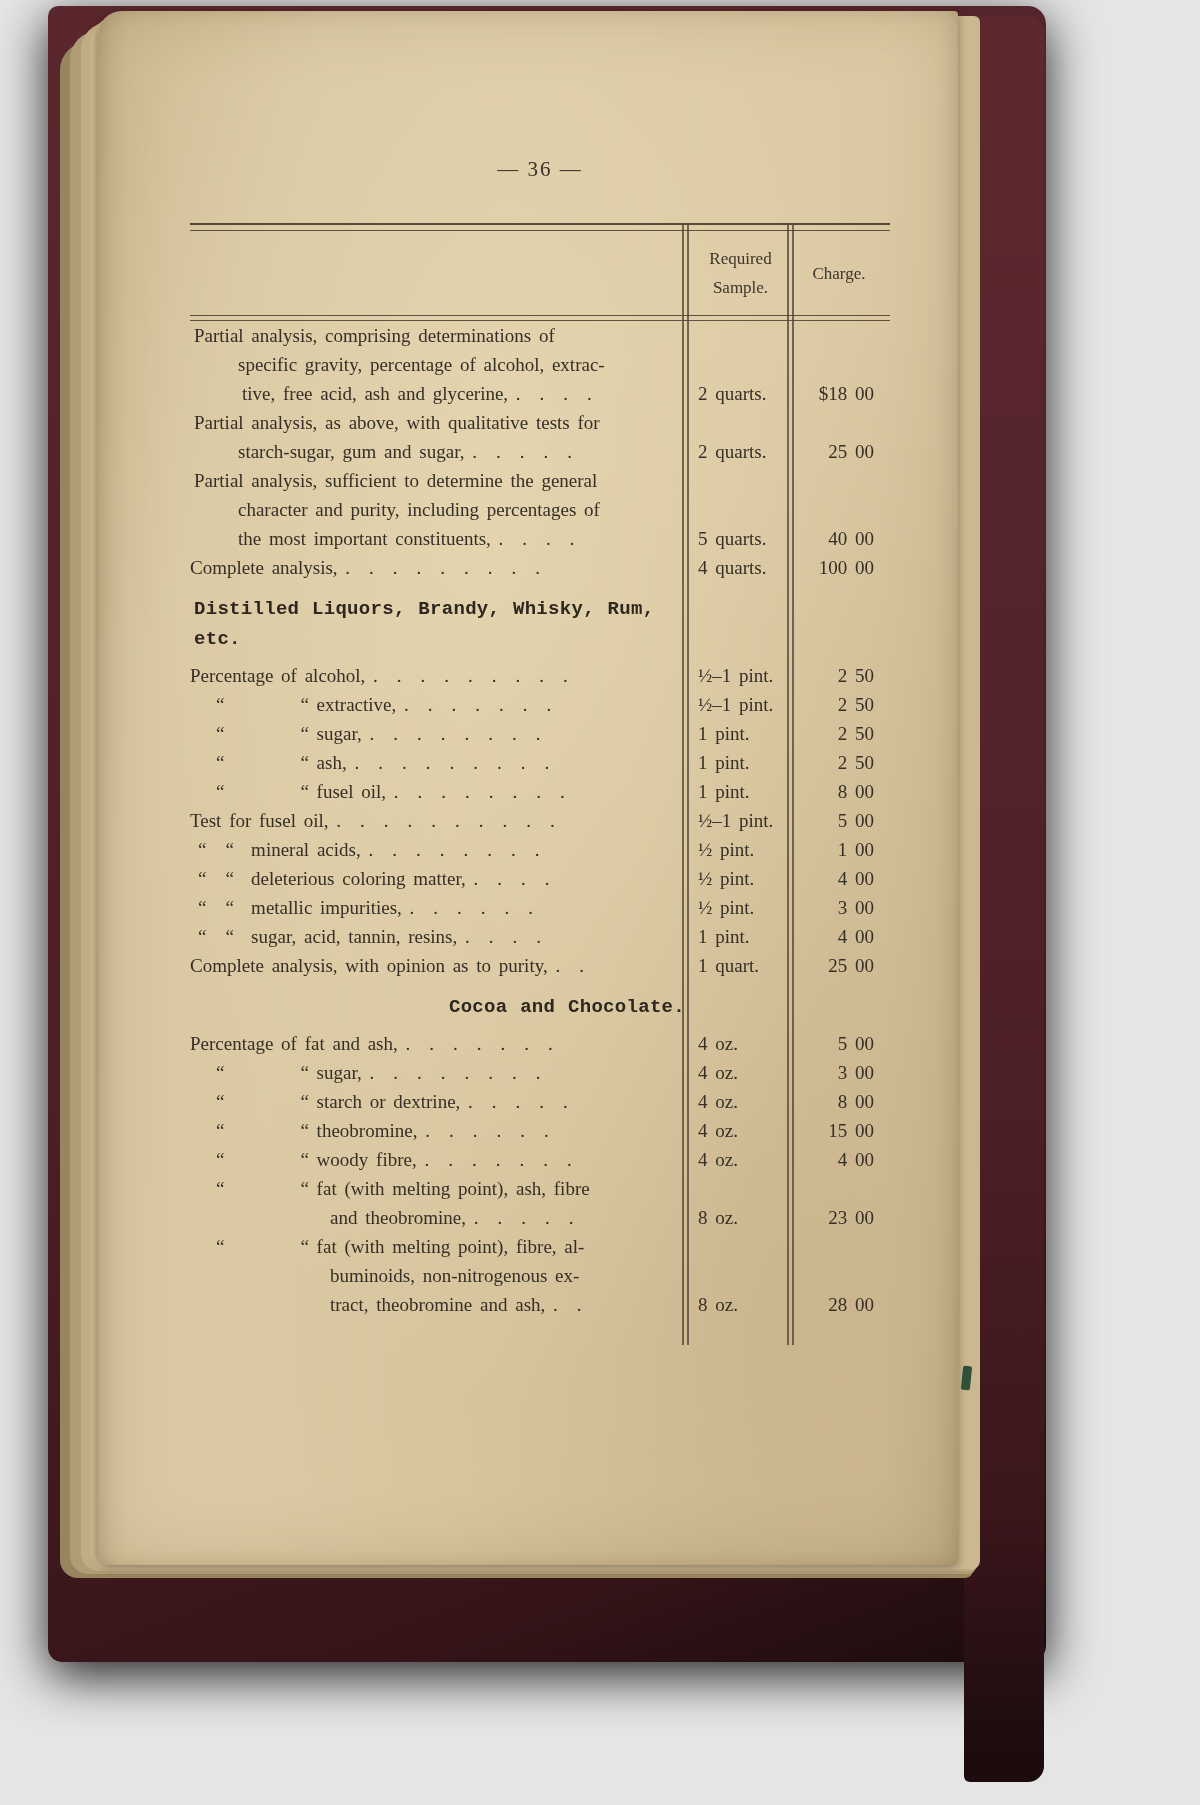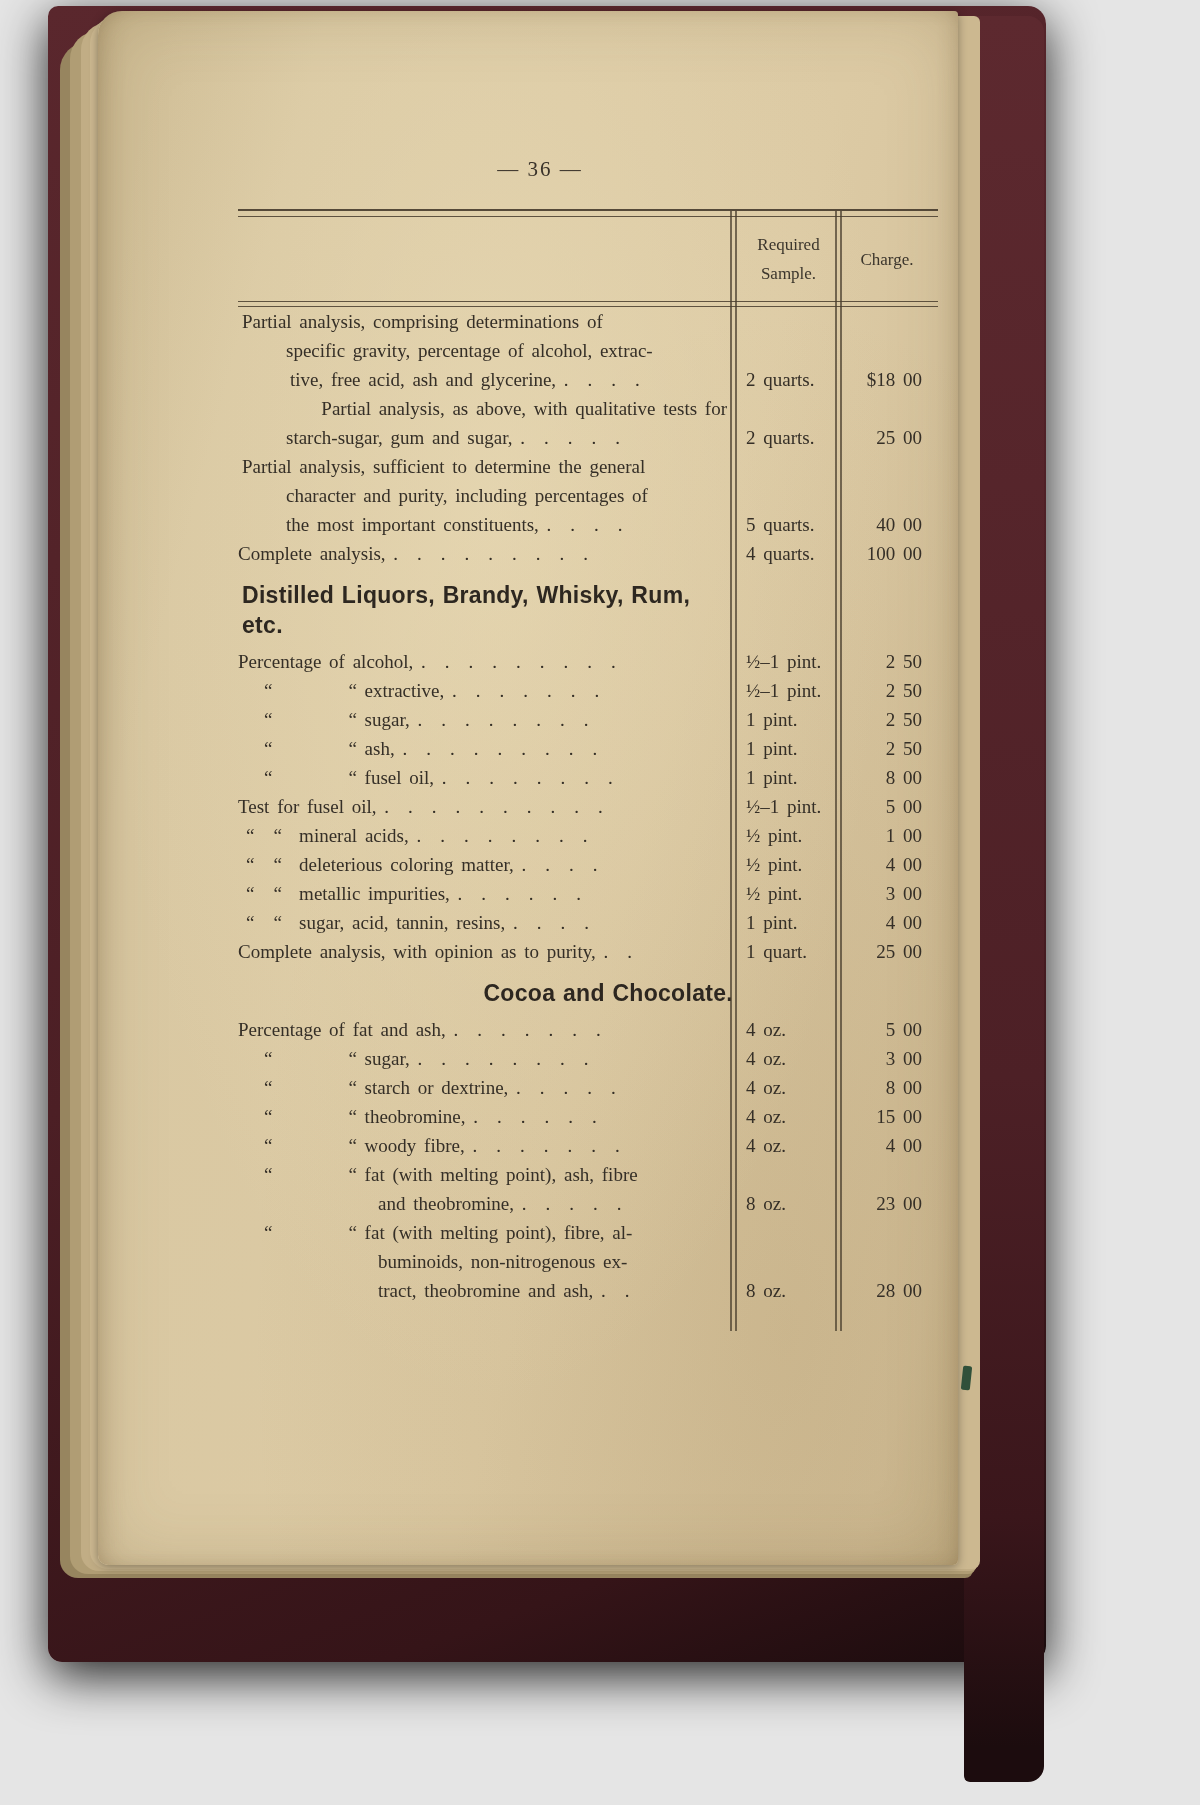--- a/index.html
+++ b/index.html
@@ -41,24 +41,23 @@
   .artifact{
     position:absolute;left:962px;top:1366px;width:9px;height:24px;
     background:#30503a;border-radius:2px;transform:rotate(6deg);
   }
   
   .pagenum{
     position:absolute;left:92px;top:146px;width:700px;
     text-align:center;font-size:21px;letter-spacing:2px;color:#3a332a;
   }
   .pricetable{
-    position:absolute;left:92px;top:198px;width:700px;
+    position:absolute;left:92px;top:212px;width:700px;
     color:#352f27;font-size:19px;word-spacing:3px;
     padding-bottom:26px;
-    margin-left:48px;
   }
   .hrule{height:5px;border-top:2px solid rgba(62,51,38,.85);border-bottom:1px solid rgba(62,51,38,.8);}
   .hrule.mid{height:4px;border-top:1px solid rgba(62,51,38,.8);}
   .vrule{
     position:absolute;top:2px;bottom:0;width:7px;box-sizing:border-box;
     border-left:2px solid rgba(74,62,46,.72);
     border-right:2px solid rgba(74,62,46,.72);
   }
   .v1{left:492px;}
   .v2{left:597px;}
@@ -67,22 +66,22 @@
   .cell.desc{width:495px;padding-right:6px;}
   .cell.sample{width:105px;padding-left:13px;line-height:29px;}
   .cell.charge{width:100px;padding-right:16px;text-align:right;line-height:29px;}
   .trow.header{height:84px;align-items:center;}
   .hlabel{font-size:17px;line-height:23px;text-align:center;color:#3b352c;word-spacing:0;}
   .trow.header .sample{padding:0 4px 0 10px;}
   .trow.header .charge{padding:0 6px 0 4px;text-align:center;}
   .line{line-height:29px;white-space:nowrap;}
   .section-heading{
     width:495px;box-sizing:border-box;
-    font-family:Liberation Sans, sans-serif;
-    font-weight:700;font-size:23px;line-height:30px;
+    font-family:Liberation Mono, monospace;
+    font-weight:700;font-size:19px;line-height:30px;
     letter-spacing:.3px;color:#2d2720;word-spacing:1px;
     margin:12px 0 7px 0;padding-left:4px;
   }
   .section-heading.center{text-align:right;padding-left:0;}
 </style>
 </head>
 <body>
 
 <div class="stage">
   <div class="cover-main"></div>
@@ -114,21 +113,21 @@
             <div class="cell desc">
               <div class="line" style="padding-left: 4px;">Partial analysis, comprising determinations of</div>
               <div class="line" style="padding-left: 48px;">specific gravity, percentage of alcohol, extrac-</div>
               <div class="line" style="padding-left: 52px;">tive, free acid, ash and glycerine, . . . .</div>
             </div>
             <div class="cell sample">2 quarts.</div>
             <div class="cell charge">$18 00</div>
           </div>
           <div class="trow">
             <div class="cell desc">
-              <div class="line" style="padding-left: 4px; text-align: right;">Partial analysis, as above, with qualitative tests for</div>
+              <div class="line" style="padding-left: 4px;">Partial analysis, as above, with qualitative tests for</div>
               <div class="line" style="padding-left: 48px;">starch-sugar, gum and sugar, . . . . .</div>
             </div>
             <div class="cell sample">2 quarts.</div>
             <div class="cell charge">25 00</div>
           </div>
           <div class="trow">
             <div class="cell desc">
               <div class="line" style="padding-left: 4px;">Partial analysis, sufficient to determine the general</div>
               <div class="line" style="padding-left: 48px;">character and purity, including percentages of</div>
               <div class="line" style="padding-left: 48px;">the most important constituents, . . . .</div>

